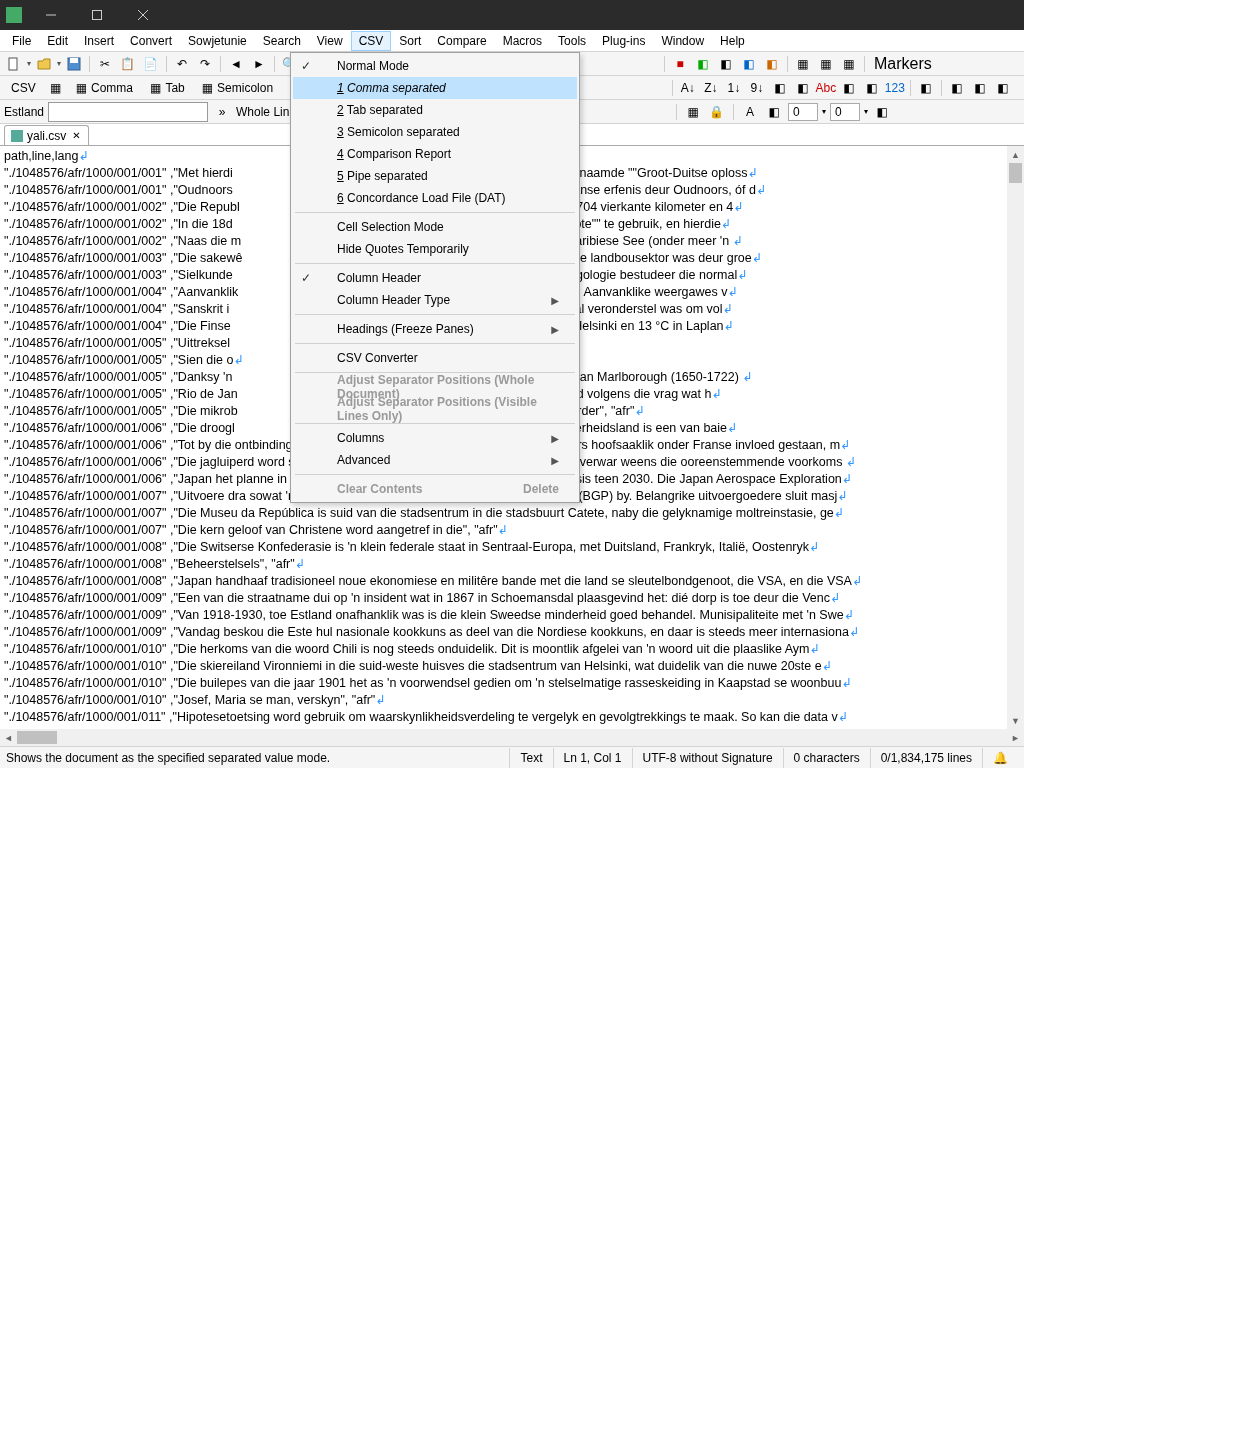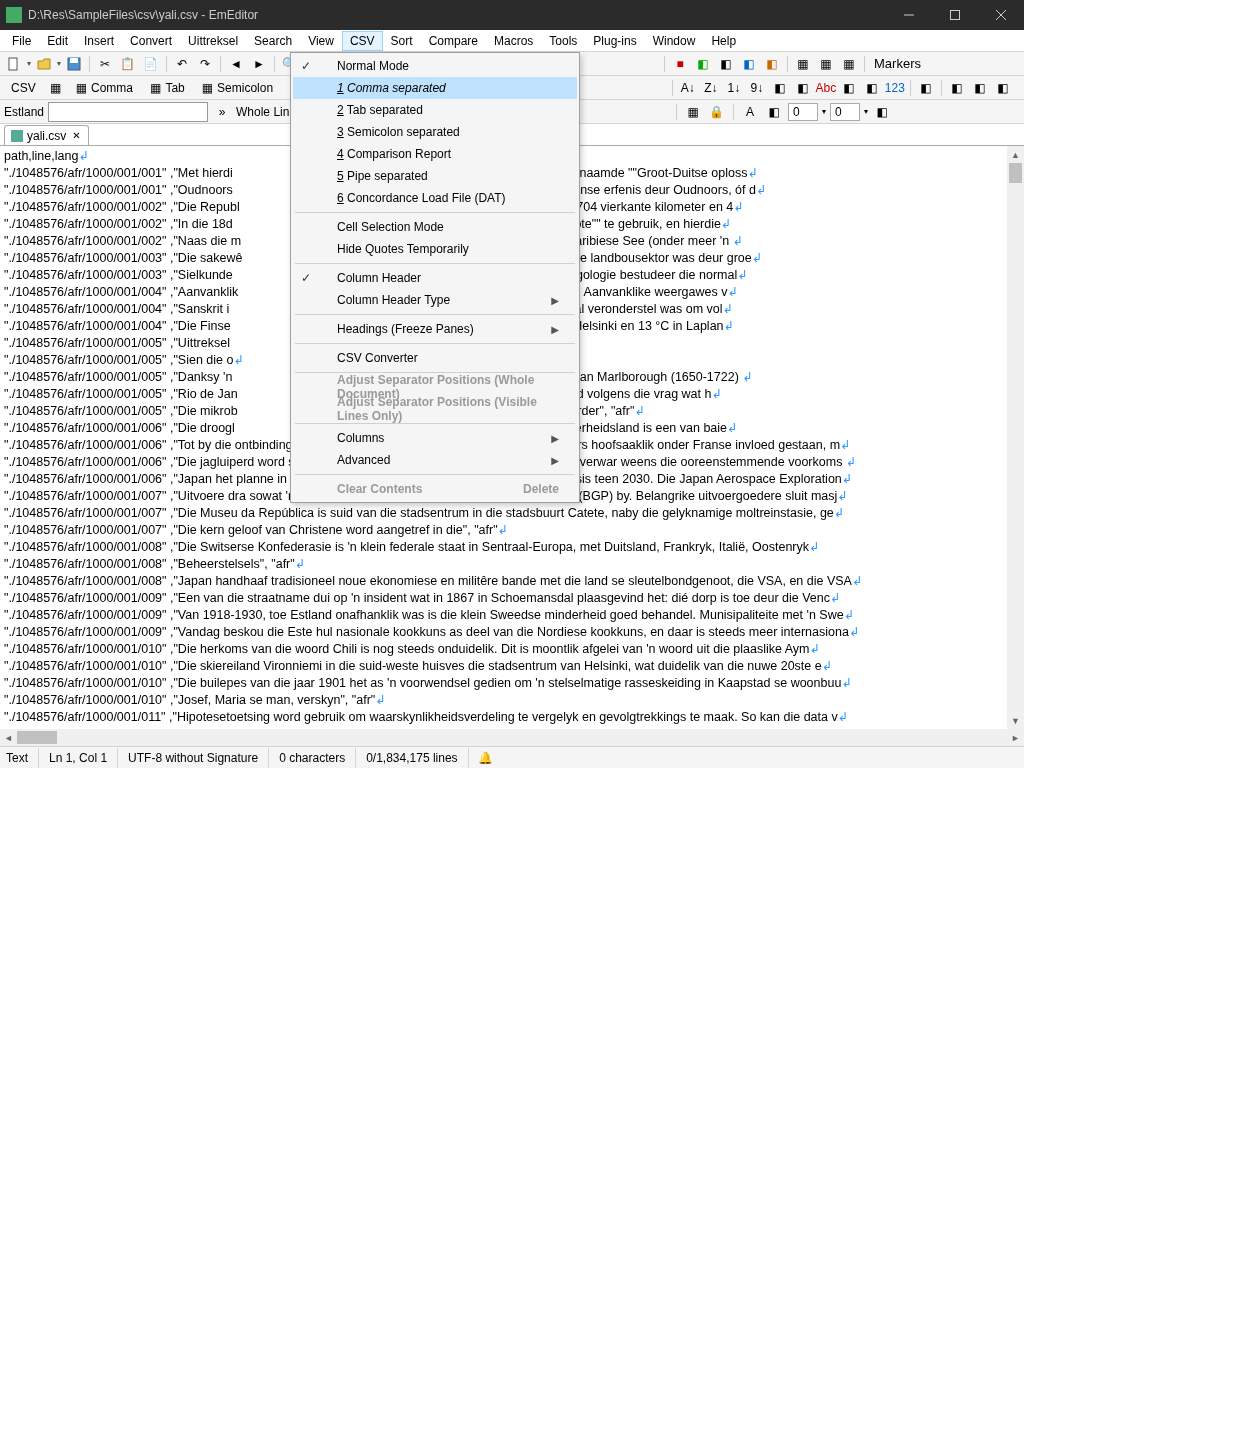--- a/index.html
+++ b/index.html
@@ -66,21 +66,20 @@
   .statusbar .panel { border-right: 1px solid #d4d4d4; padding-right: 10px; height: 20px; display: flex; align-items: center; }
   .statusbar .panel:last-child { border-right: none; }
 </style>
 </head>
 <body>
 
 <div class="window">
 
   <div class="titlebar">
     <div class="app-icon"></div>
-    <div class="title">D:\Res\SampleFiles\csv\yali.csv - EmEditor</div>
     <div class="win-btn">
         <svg viewBox="0 0 10 10">
           <path d="M0 5h10" stroke="#ccc" stroke-width="1"></path>
         </svg>
       </div>
     <div class="win-btn">
         <svg viewBox="0 0 10 10">
           <rect x="0.5" y="0.5" width="9" height="9" fill="none" stroke="#ccc"></rect>
         </svg>
       </div>
@@ -89,21 +88,21 @@
           <path d="M0 0L10 10M10 0L0 10" stroke="#ccc" stroke-width="1"></path>
         </svg>
       </div>
   </div>
 
   <div class="menubar" id="menubar">
       <div class="menu-item">File</div>
       <div class="menu-item">Edit</div>
       <div class="menu-item">Insert</div>
       <div class="menu-item">Convert</div>
-      <div class="menu-item">Uittreksel</div>
+      <div class="menu-item">Sowjetunie</div>
       <div class="menu-item">Search</div>
       <div class="menu-item">View</div>
       <div class="menu-item open">CSV</div>
       <div class="menu-item">Sort</div>
       <div class="menu-item">Compare</div>
       <div class="menu-item">Macros</div>
       <div class="menu-item">Tools</div>
       <div class="menu-item">Plug-ins</div>
       <div class="menu-item">Window</div>
       <div class="menu-item">Help</div>
@@ -147,21 +146,21 @@
     <div class="tb-btn" style="color:#c00">■</div>
     <div class="tb-btn" style="color:#0a0">◧</div>
     <div class="tb-btn">◧</div>
     <div class="tb-btn" style="color:#06c">◧</div>
     <div class="tb-btn" style="color:#c60">◧</div>
     <div class="tb-sep"></div>
     <div class="tb-btn">▦</div>
     <div class="tb-btn">▦</div>
     <div class="tb-btn">▦</div>
     <div class="tb-sep"></div>
-    <div style="font-size:13px;padding:0 4px">Markers</div>
+    <div style="font-size:16px;padding:0 4px">Markers</div>
   </div>
 
   <div class="toolbar-row">
     <div class="tb-text-btn">
         <span>CSV</span>
       </div>
     <div class="tb-btn">▦</div>
     <div class="tb-text-btn">▦ <span>Comma</span></div>
     <div class="tb-text-btn">▦ <span>Tab</span></div>
     <div class="tb-text-btn">▦ <span>Semicolon</span></div>
@@ -224,20 +223,21 @@
     <div class="hscroll">
       <div class="hsbtn">◄</div>
       <div class="htrack">
           <div class="hthumb"></div>
         </div>
       <div class="hsbtn">►</div>
     </div>
   </div>
 
   <div class="statusbar">
+    <div class="panel" style="flex:1">Shows the document as the specified separated value mode.</div>
     <div class="panel">Text</div>
     <div class="panel">Ln 1, Col 1</div>
     <div class="panel">UTF-8 without Signature</div>
     <div class="panel">0 characters</div>
     <div class="panel">0/1,834,175 lines</div>
     <div class="panel" style="border:none">🔔</div>
   </div>
 
 </div>
 

